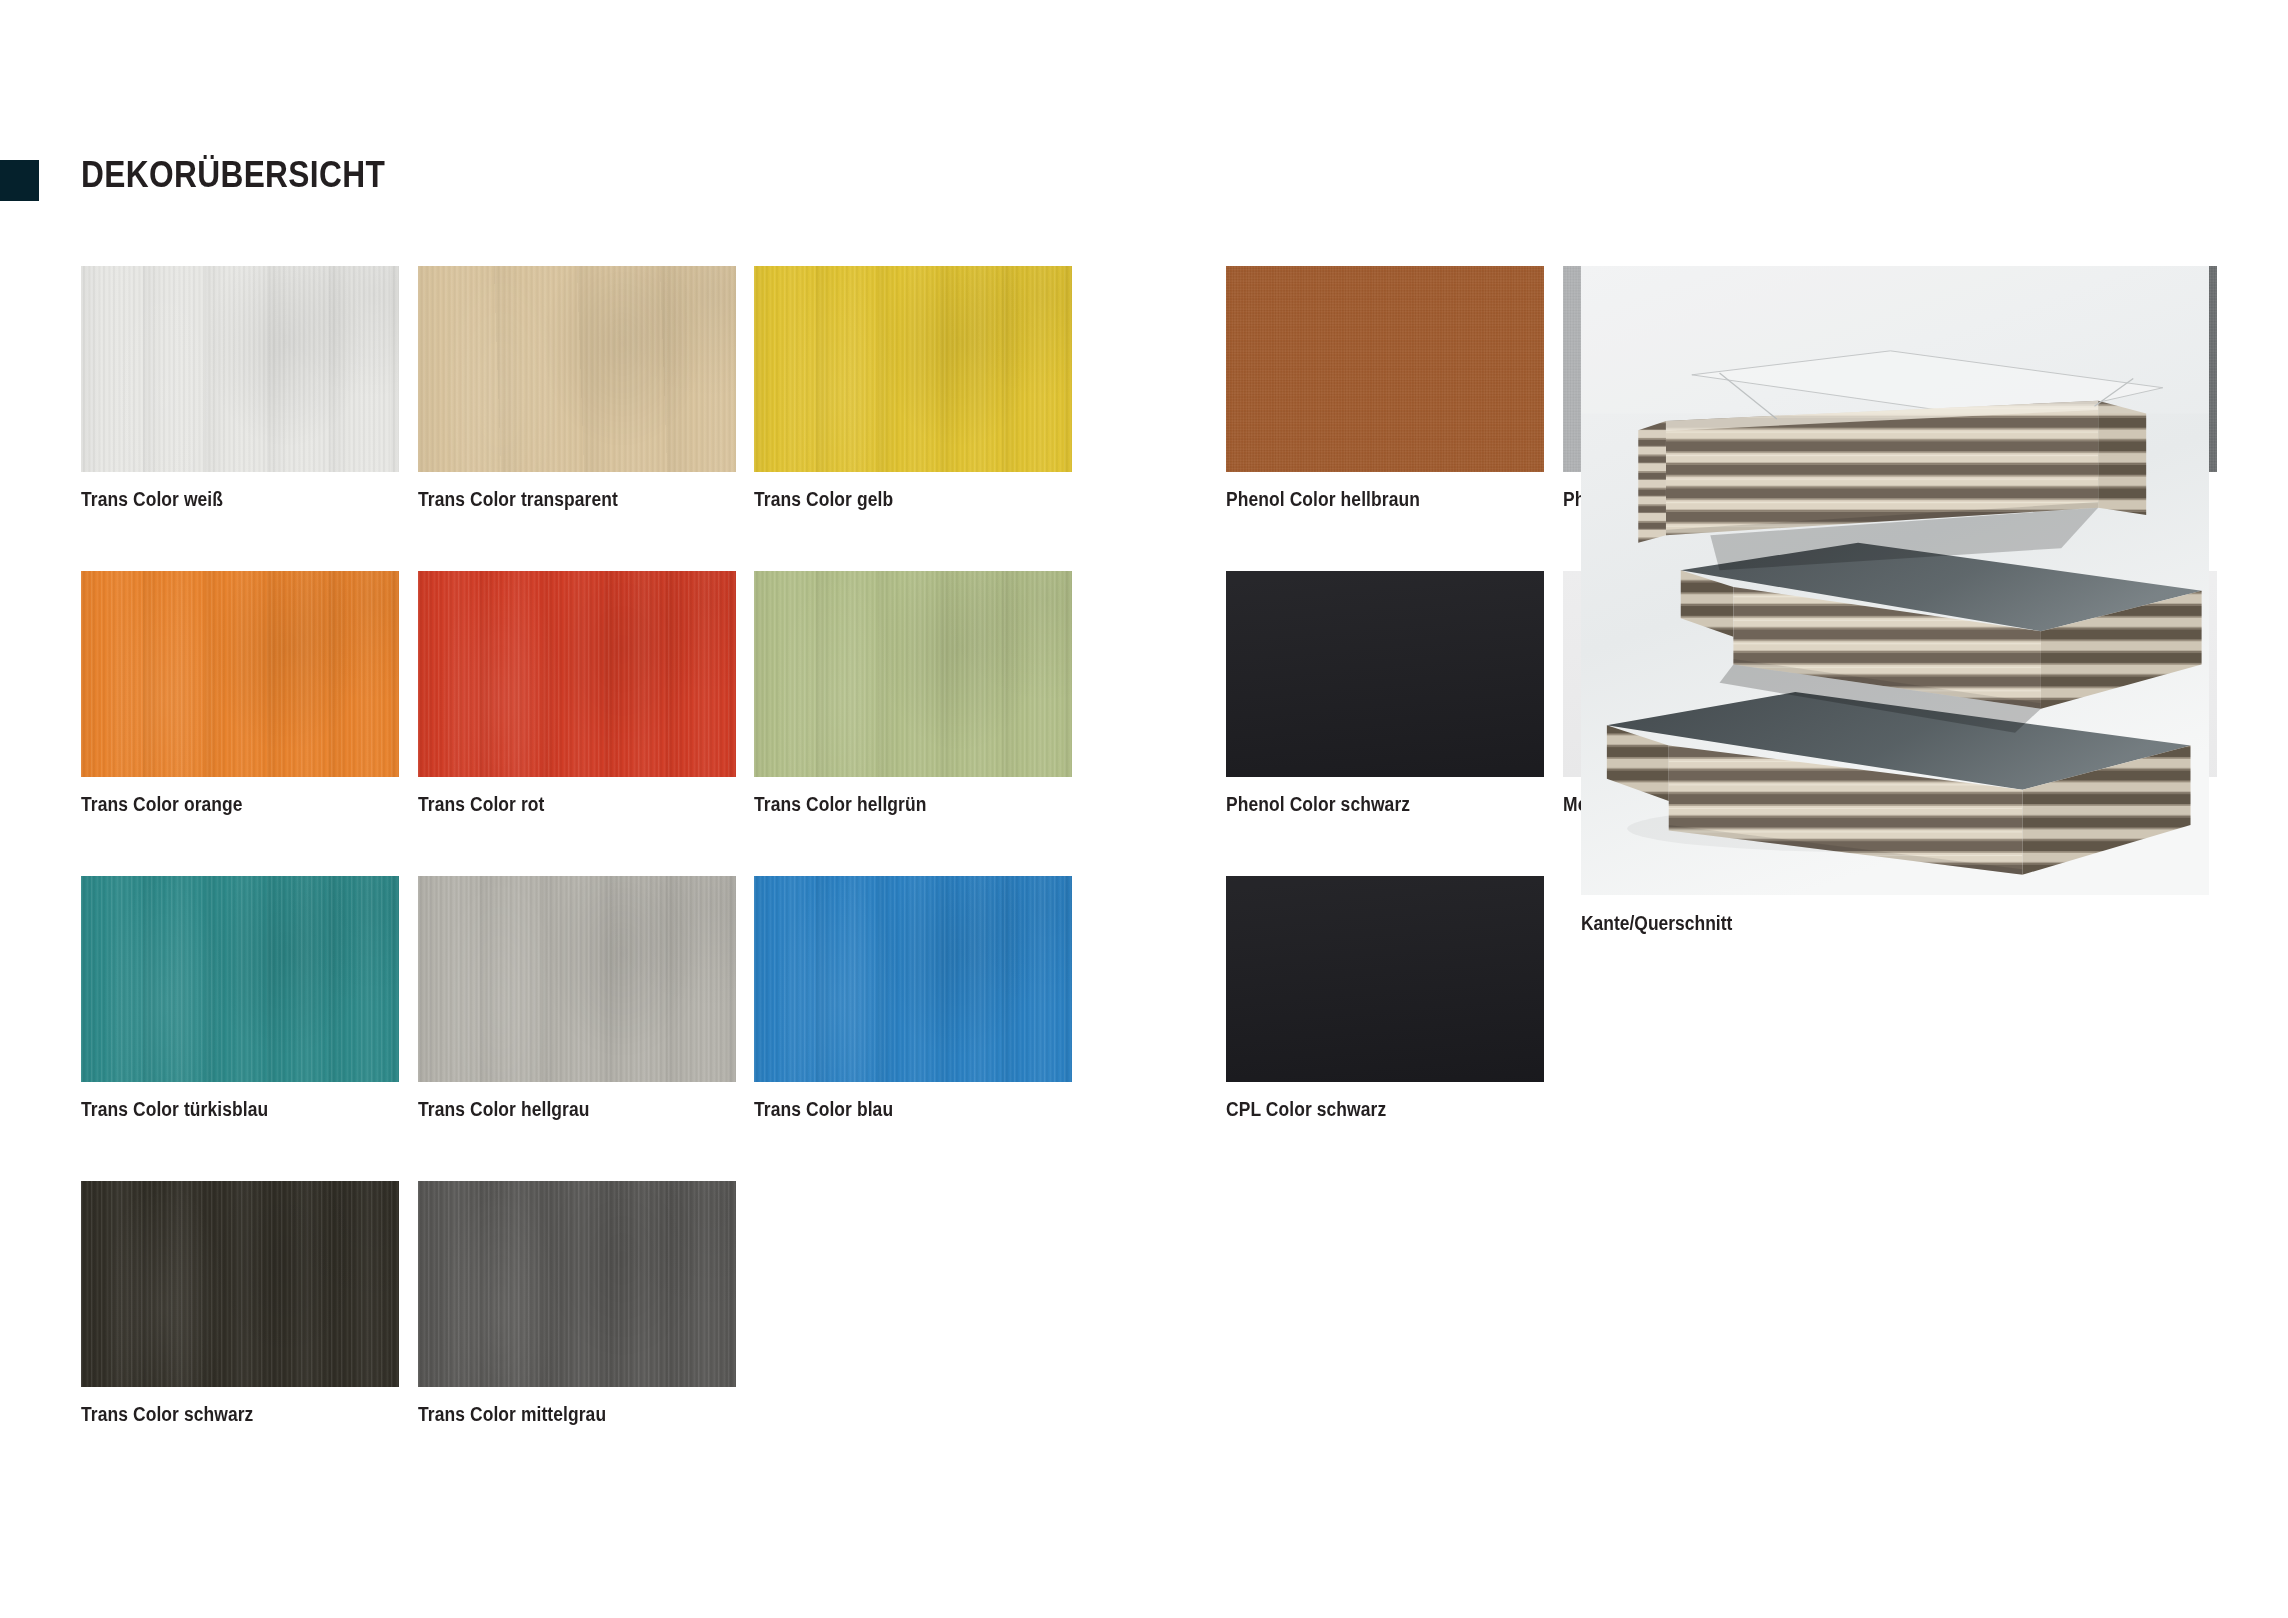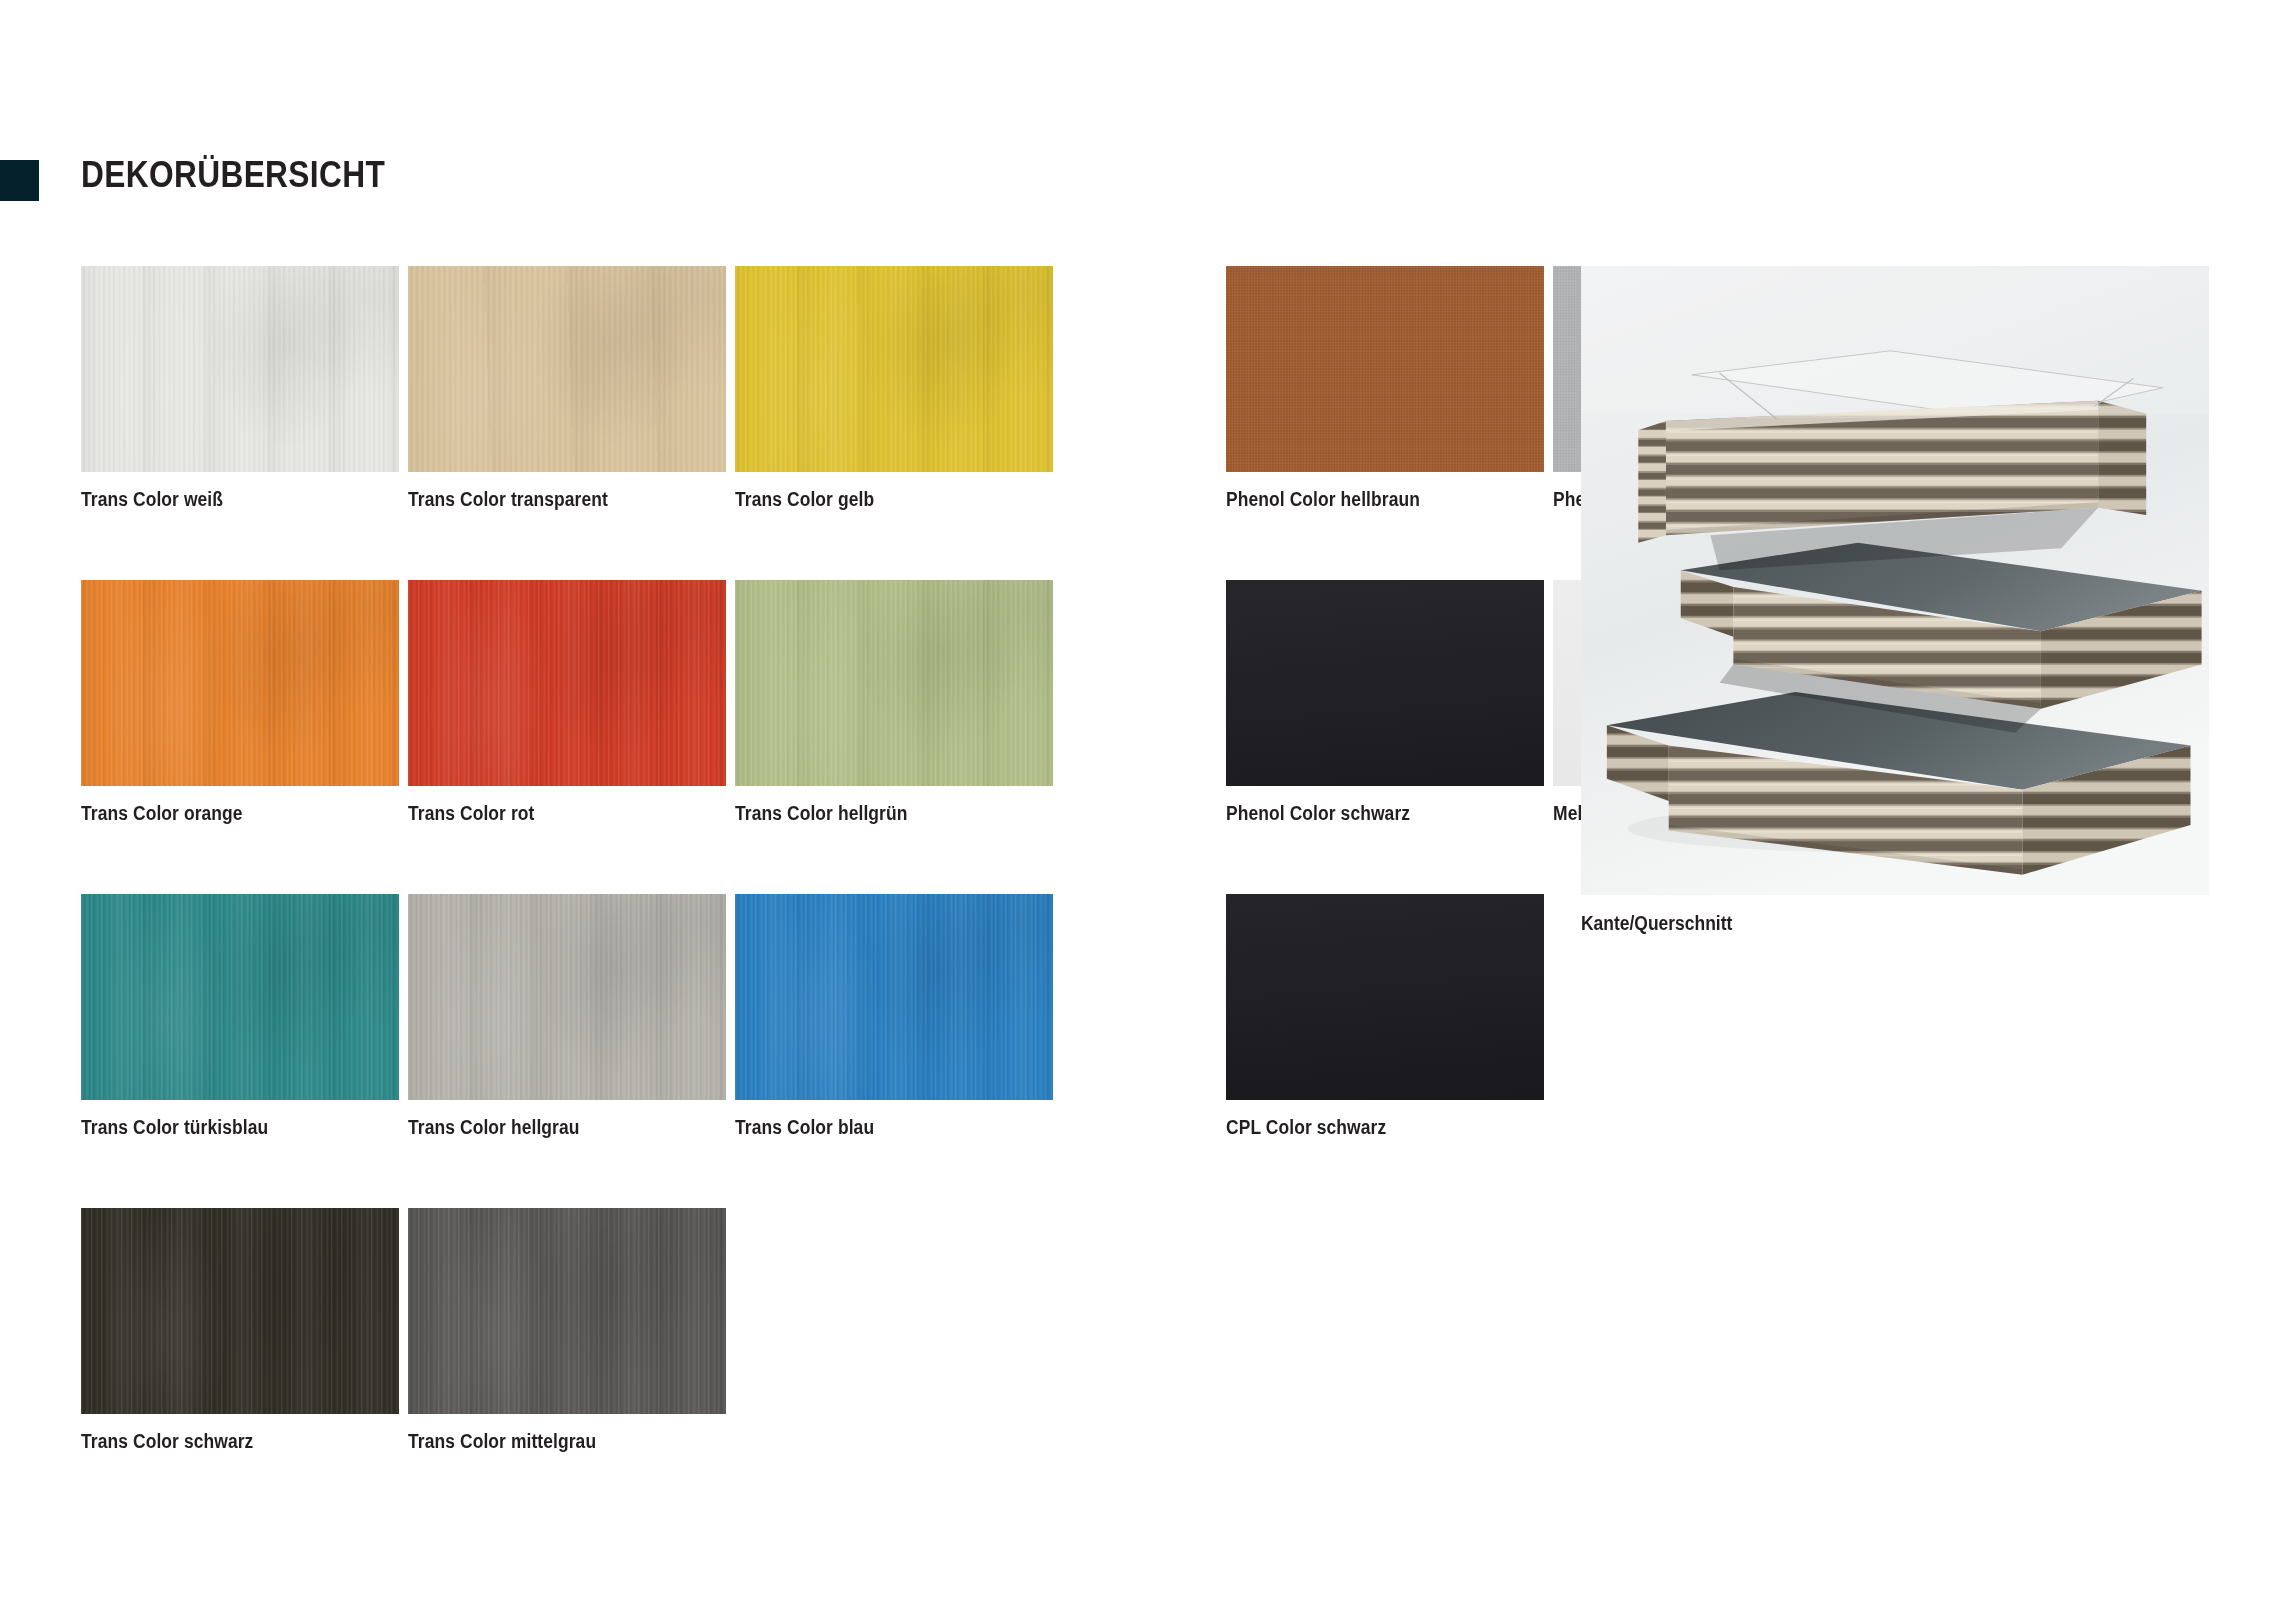--- a/index.html
+++ b/index.html
@@ -46,21 +46,20 @@
     white-space: nowrap;
   }
 
   
   .grid {
     position: absolute;
     display: grid;
     grid-template-columns: repeat(3, 318px);
     column-gap: 18.5px;
     row-gap: 0;
-    gap: 9px;
   }
   #grid-left {
     left: 81px;
     top: 266px;
     grid-template-rows: repeat(4, 305px);
   }
   #grid-right {
     left: 1226px;
     top: 266px;
     grid-template-rows: repeat(3, 305px);

